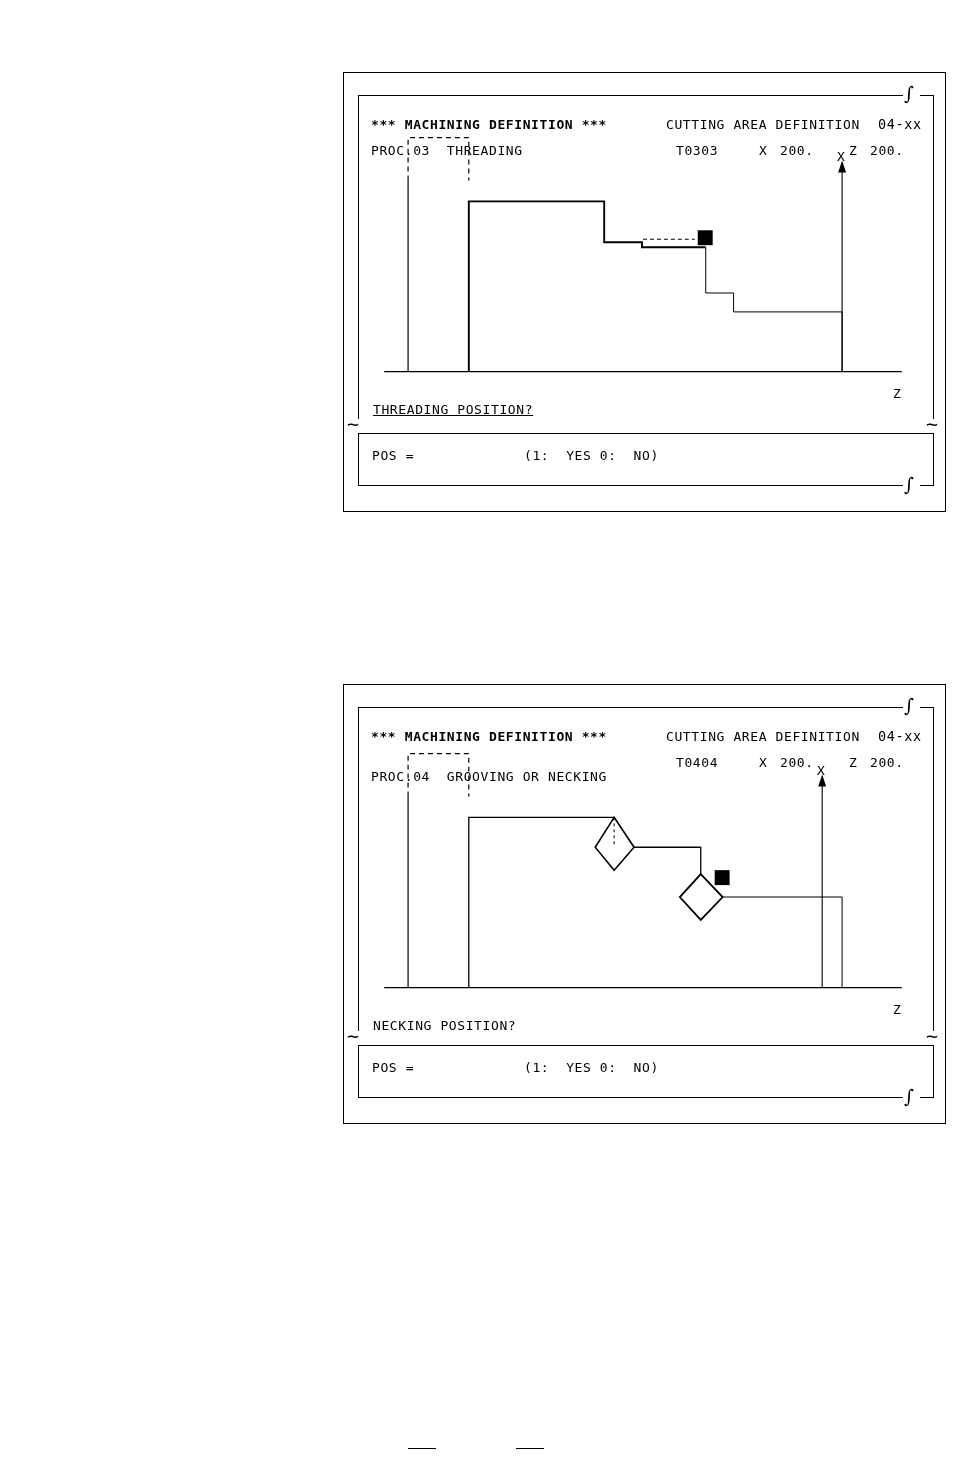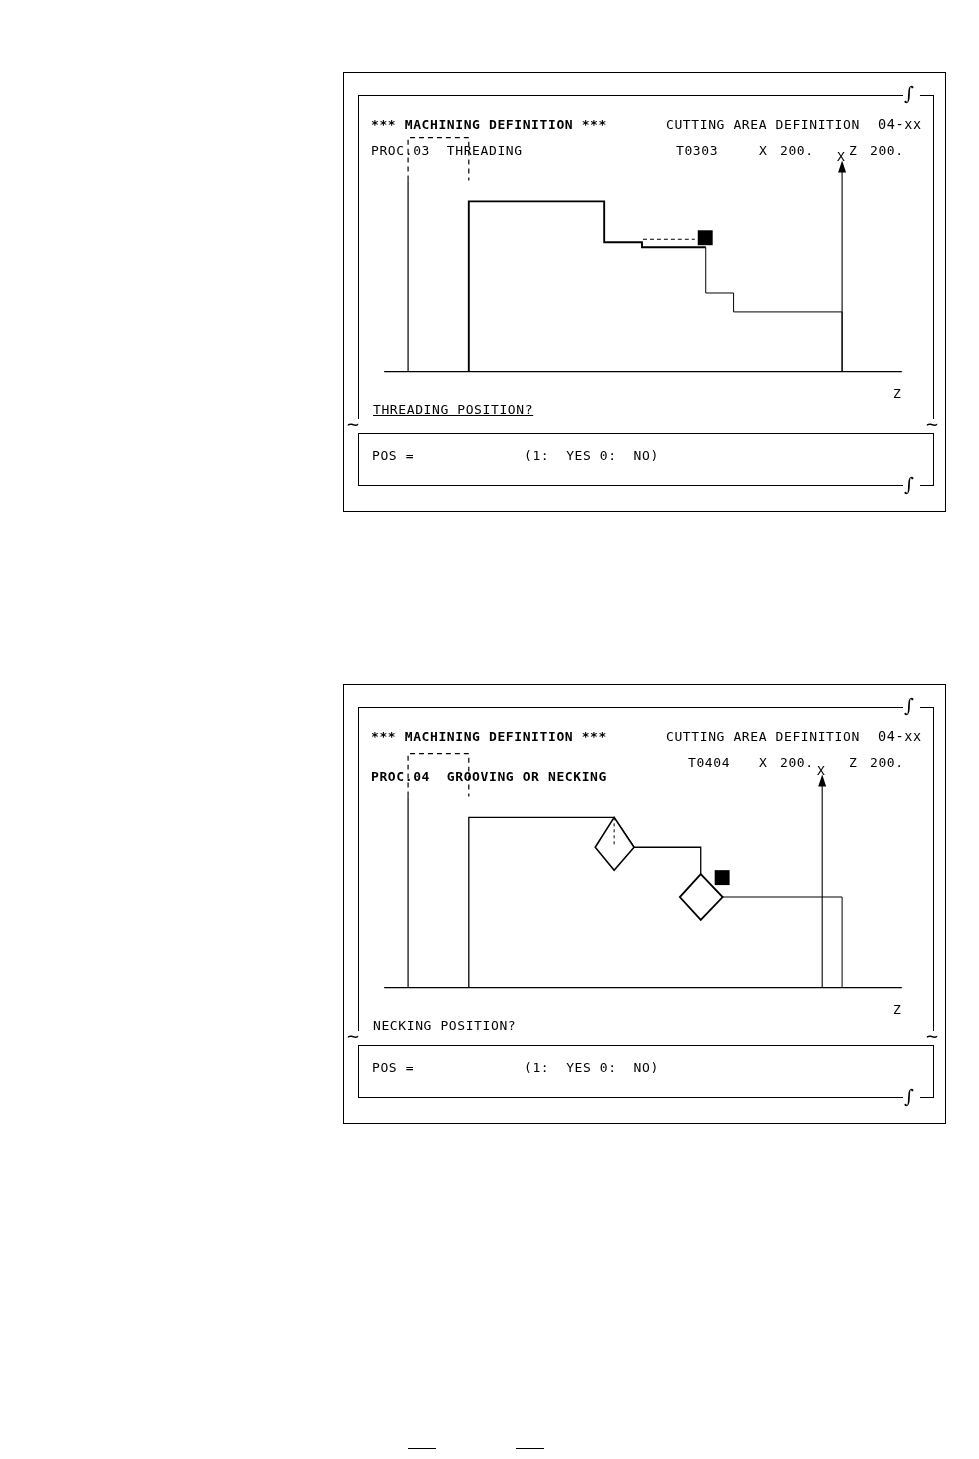--- a/index.html
+++ b/index.html
@@ -158,22 +158,22 @@
 
   <span class="squiggle" style="left:560px; top:11px;">∫</span>
   <span class="squiggle" style="left:560px; top:402px;">∫</span>
   <span class="tilde" style="left:3px; top:341px;">~</span>
   <span class="tilde" style="left:582px; top:341px;">~</span>
 
   <div class="hdr-text hdr-bold" style="left:27px; top:45px;">*** MACHINING DEFINITION ***</div>
   <div class="hdr-text" style="left:322px; top:45px;">CUTTING AREA DEFINITION</div>
   <div class="hdr-text" style="left:534px; top:45px; font-size:13.5px;">04-xx</div>
 
-  <div class="hdr-text" style="left:27px; top:85px;font-weight:bold;">PROC.04  GROOVING OR NECKING</div>
-  <div class="hdr-text" style="left:344px; top:71px;">T0404</div>
+  <div class="hdr-text" style="left:27px; top:85px;">PROC.04  GROOVING OR NECKING</div>
+  <div class="hdr-text" style="left:332px; top:71px;">T0404</div>
   <div class="hdr-text" style="left:415px; top:71px;">X</div>
   <div class="hdr-text" style="left:436px; top:71px;">200.</div>
   <div class="hdr-text" style="left:505px; top:71px;">Z</div>
   <div class="hdr-text" style="left:526px; top:71px;">200.</div>
 
   <svg class="plot" viewBox="0 0 603 440">
 
     <polyline points="64,112 64,69 125,69 125,112" fill="none" stroke="#000" stroke-width="1.2" stroke-dasharray="5,4"></polyline>
     <line x1="64" y1="112" x2="64" y2="304" stroke="#000" stroke-width="1.2"></line>
 

